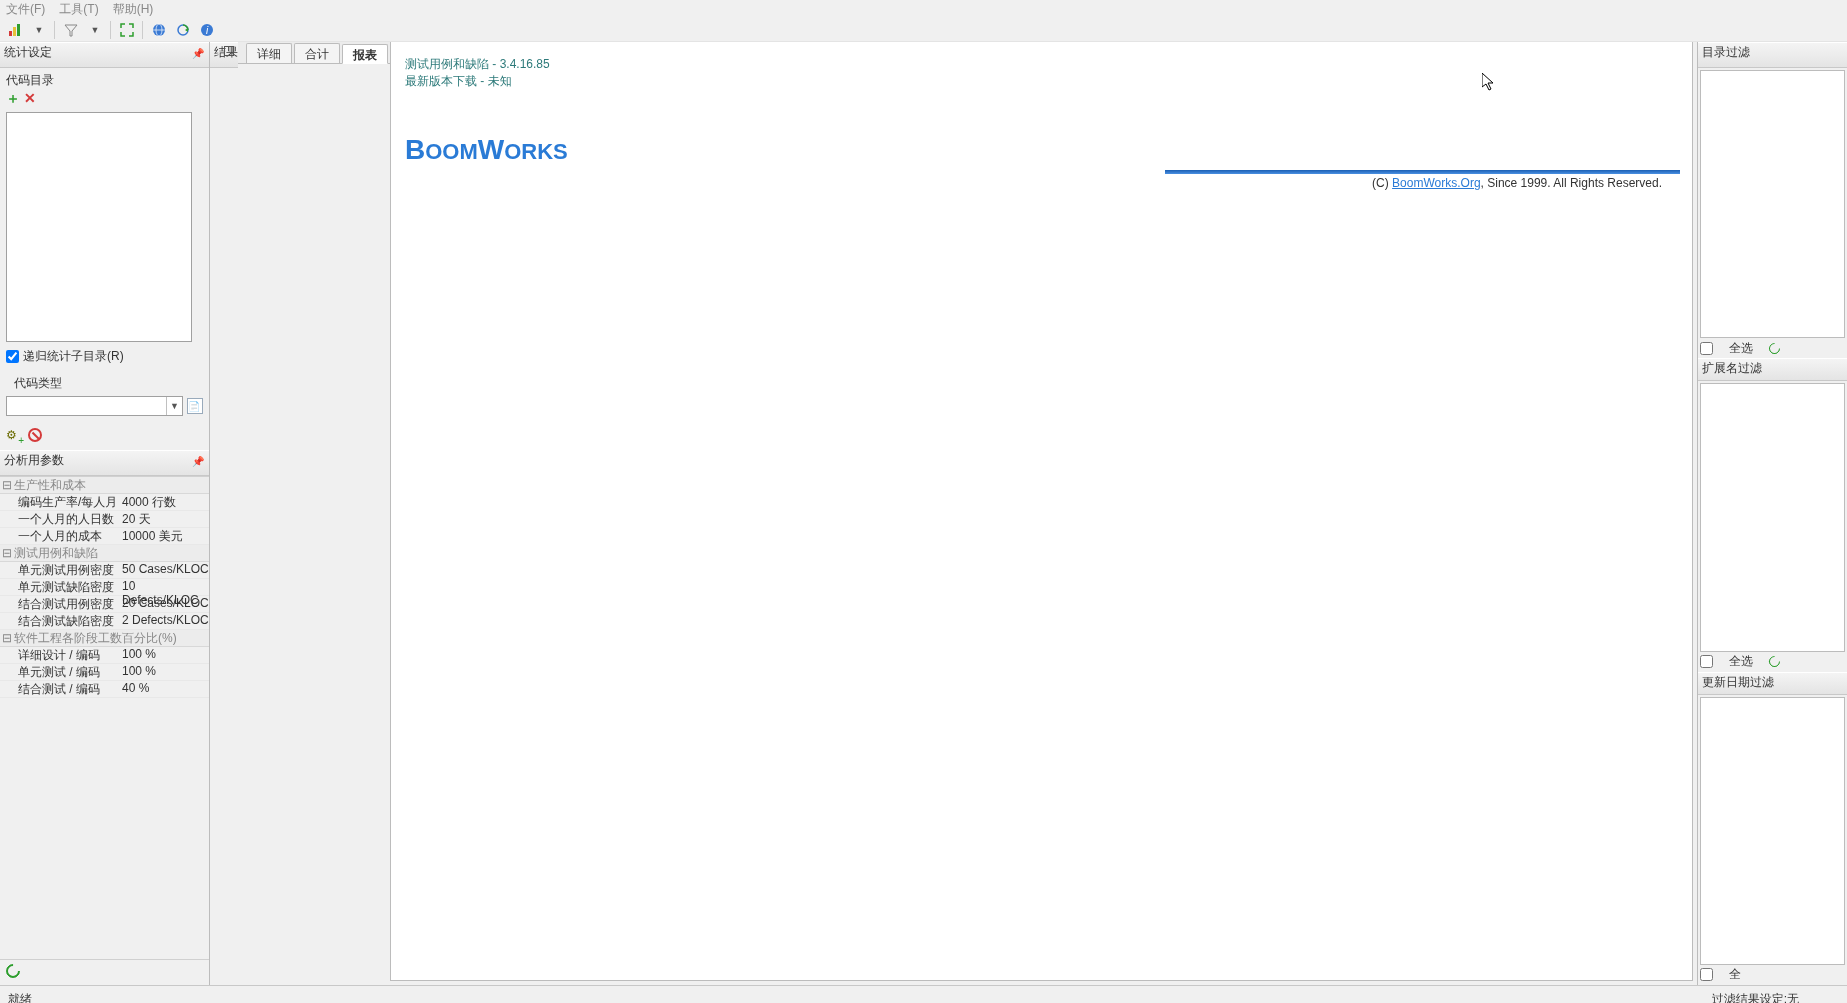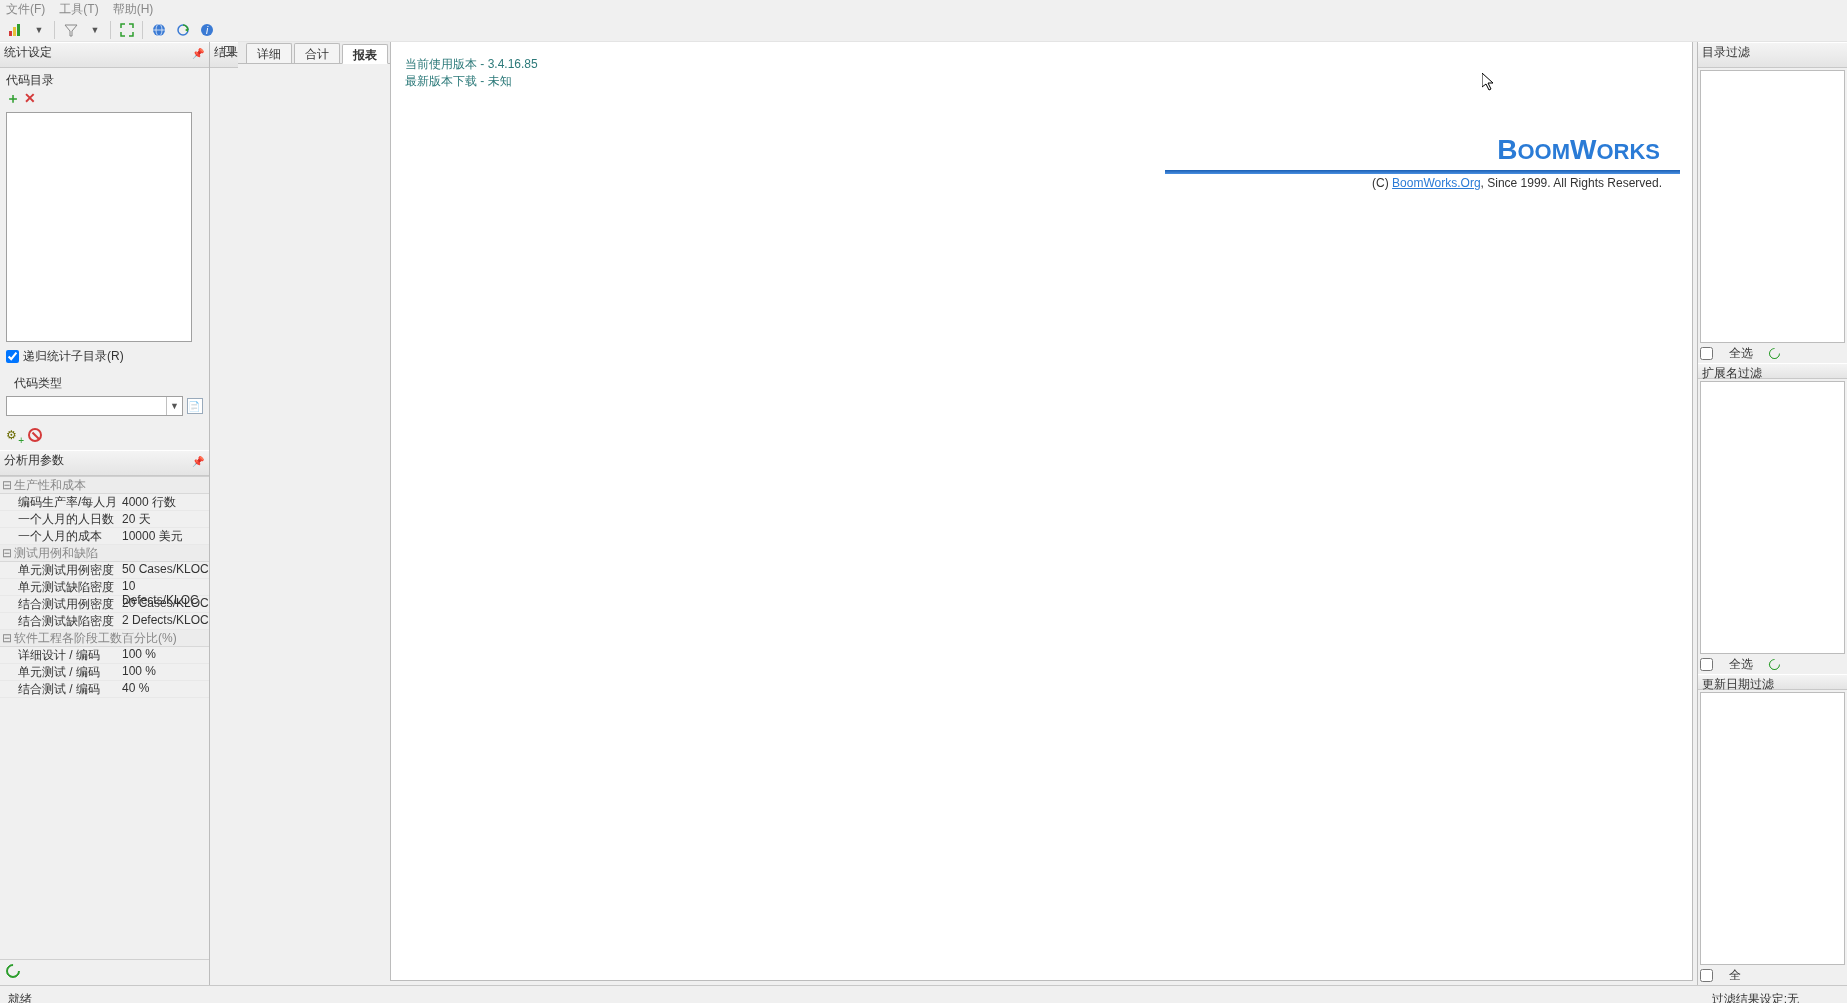--- a/index.html
+++ b/index.html
@@ -64,32 +64,32 @@
 .refresh-icon { display: inline-block; width: 14px; height: 14px; border: 2px solid #2e9e2e; border-radius: 50%; border-top-color: transparent; transform: rotate(45deg); cursor: pointer; }
 
 
 .center-title { position: relative; }
 .tabs { display: flex; height: 22px; align-items: flex-end; padding-left: 8px; background: #ececec; border-bottom: 1px solid #bcbcbc; }
 .tab { height: 20px; padding: 0 10px; line-height: 20px; margin-right: 2px; border: 1px solid #bcbcbc; border-bottom: none; background: #f4f4f4; font-size: 12px; cursor: pointer; border-radius: 2px 2px 0 0; }
 .tab.active { background: #fff; font-weight: bold; position: relative; z-index: 2; border-bottom: 1px solid #fff; margin-bottom: -1px; }
 .report { flex: 1; background: #fff; border: 1px solid #bcbcbc; border-top: none; margin: 0 4px 4px 0; overflow: auto; padding: 14px 12px 12px 14px; }
 .ver { font-size: 12px; color: #2d7a7a; }
 .rule-wrap { margin-top: 44px; }
-.logo-row { text-align: right; margin-right: 20px; }
+.logo-row { text-align: left; margin-right: 20px; }
 .logo { font-family: "Comic Sans MS", cursive; font-weight: bold; font-size: 22px; color: #2a7bd6; }
 .logo .big { font-size: 28px; }
 .hr1 { height: 4px; background: linear-gradient(#1a5fb4,#4a90e2); margin: 4px 0 2px; }
 .copy { text-align: right; font-size: 12px; margin-right: 18px; color: #333; }
 .copy a { color: #2a7bd6; text-decoration: underline; }
 .filter-box { flex: 1; background: #fff; border: 1px solid #bcbcbc; margin: 2px 2px 0 2px; }
 .filter-h1 { height: 215px; }
 .filter-h2 { height: 230px; }
 .filter-h3 { height: 210px; }
 .chk-bar { height: 20px; display: flex; align-items: center; gap: 16px; padding-left: 2px; }
-.sub-title { height: 16px; line-height: 18px; padding-left: 4px; font-size: 12px; background: linear-gradient(#f4f4f4,#e4e4e4); border-top: 1px solid #fff; border-bottom: 1px solid #c8c8c8; }
+.sub-title { height: 23px; line-height: 18px; padding-left: 4px; font-size: 12px; background: linear-gradient(#f4f4f4,#e4e4e4); border-top: 1px solid #fff; border-bottom: 1px solid #c8c8c8; }
 
 
 .statusbar { height: 28px; background: #f0f0f0; border-top: 1px solid #c8c8c8; display: flex; align-items: center; font-size: 12px; padding: 0 8px; }
 .statusbar .sb-right { margin-left: auto; margin-right: 40px; }
 
 
 svg { display: block; }
 
 .cursor { position: absolute; left: 1482px; top: 73px; pointer-events: none; }
 </style>
@@ -257,21 +257,21 @@
       <span>结果</span>
       <span class="box"></span>
     </div>
     <div class="tabs">
       <div class="tab">详细</div>
       <div class="tab">合计</div>
       <div class="tab active">报表</div>
     </div>
     <div class="report">
       <div class="ver">
-        <span>当前使用版本 - </span><span>3.4.16.85</span>
+        <span>测试用例和缺陷 - </span><span>3.4.16.85</span>
       </div>
       <div class="ver">最新版本下载 - 未知</div>
       <div class="rule-wrap">
         <div class="logo-row">
           <span class="logo"><span class="big">B</span><span>OOM</span><span class="big">W</span><span>ORKS</span></span>
         </div>
         <div style="margin-left:760px;">
           <div class="hr1"></div>
         </div>
         <div class="copy">

